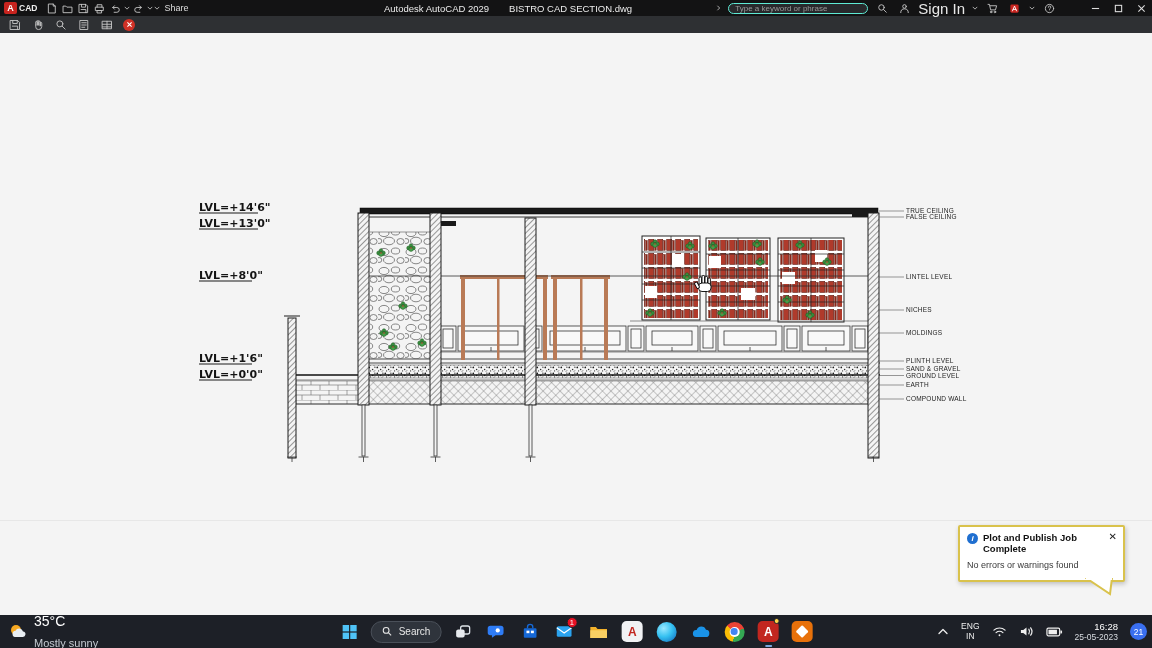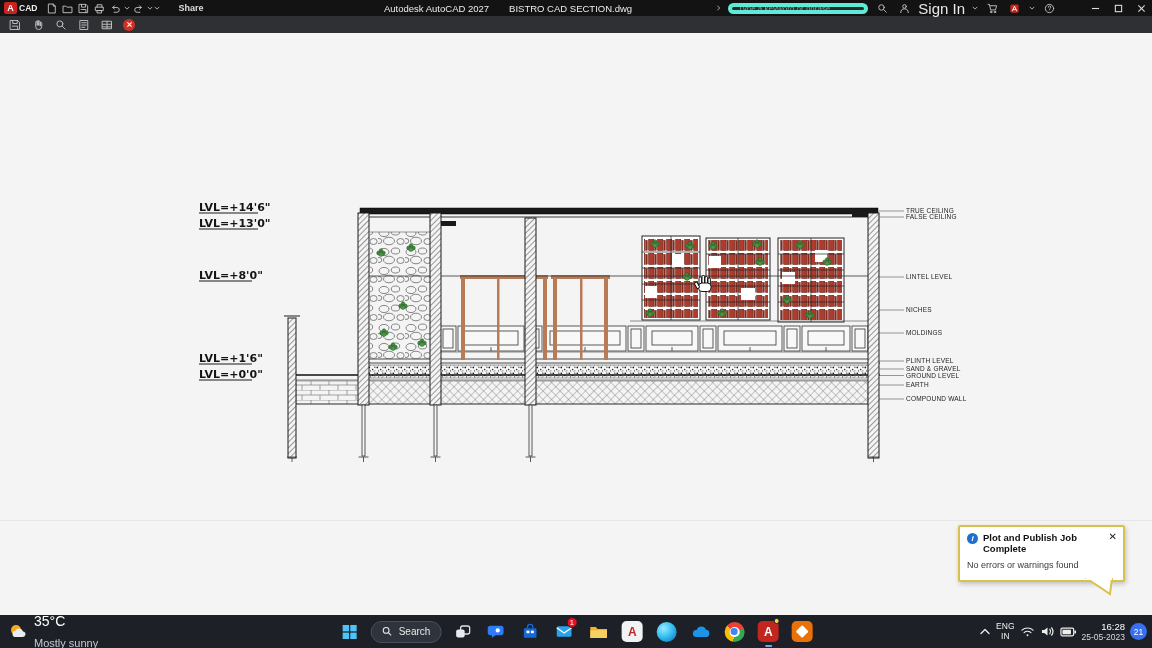--- a/index.html
+++ b/index.html
@@ -9,25 +9,25 @@
   
   .titlebar { position:absolute; top:0; left:0; right:0; height:16px; background:#131314;
               display:flex; align-items:center; padding-left:4px; z-index:40; color:#ddd; }
   .logo-badge { width:13px; height:12px; background:#c8241f; border-radius:2px; color:#fff;
                 font-size:9px; font-weight:bold; display:flex; align-items:center; justify-content:center; }
   .logo-text { font-size:8.5px; font-weight:bold; color:#eee; margin:0 6px 0 2px; }
   .icon-btn { width:16px; height:14px; display:flex; align-items:center; justify-content:center; }
   .icon-btn svg { stroke:#c9c9c9; fill:none; stroke-width:1.3; stroke-linecap:round; stroke-linejoin:round; }
   .caret { width:7px; height:14px; display:flex; align-items:center; justify-content:center; }
   .caret svg { stroke:#bbb; fill:none; stroke-width:1.2; }
-  .share-label { font-size:9px; color:#ddd; margin-left:18px;font-weight:bold; }
+  .share-label { font-size:9px; color:#ddd; margin-left:4px; }
   .title-center { position:absolute; left:384px; top:0; height:16px; display:flex; gap:20px;
                   align-items:center; font-size:9.5px; color:#ececec; white-space:nowrap; }
   .tb-right { position:absolute; right:2px; top:0; height:16px; display:flex; align-items:center; gap:6px; }
-  .search-pill { width:140px; height:11px; background:#28292c; border:4px solid #5eead4; border-radius:6px;
+  .search-pill { width:140px; height:11px; background:#28292c; border:1px solid #5eead4; border-radius:6px;
                  display:flex; align-items:center; padding:0 6px; font-size:8px; color:#9a9a9a; overflow:hidden; white-space:nowrap; }
   .signin { font-size:15px; color:#e8e8e8; }
   .win-btn { width:17px; height:16px; display:flex; align-items:center; justify-content:center; }
   .win-btn svg { stroke:#dcdcdc; fill:none; stroke-width:1.2; }
   .spacer18 { width:18px; }
 
   
   .toolbar2 { position:absolute; top:16px; left:0; right:0; height:17px; background:#2e3033;
               display:flex; align-items:center; gap:9px; padding-left:8px; z-index:39; }
   .t2-icon { width:14px; height:14px; display:flex; align-items:center; justify-content:center; }
@@ -81,21 +81,21 @@
   .acad-red { background:#c2261f; color:#fff; font-weight:bold; font-size:12px; }
   .orange-ic { background:#e8710a; }
   .orange-ic span { width:9px; height:9px; background:#fff; transform:rotate(45deg); display:block; border-radius:1px; }
   .chrome-ic { width:20px; height:20px; border-radius:50%;
                background:conic-gradient(from -50deg, #ea4335 0 33.3%, #34a853 33.3% 66.6%, #fbbc05 66.6% 100%);
                display:flex; align-items:center; justify-content:center; }
   .chrome-mid { width:10px; height:10px; border-radius:50%; background:#fff; display:flex; align-items:center; justify-content:center; }
   .chrome-core { width:6.5px; height:6.5px; border-radius:50%; background:#4285f4; }
   .edge-ic { width:20px; height:20px; border-radius:50%;
              background:radial-gradient(circle at 35% 32%, #9be8ff 0%, #35c1f1 45%, #0d62b8 100%); }
-  .tray { position:absolute; right:5px; top:0; height:33px; display:flex; align-items:center; gap:5px; }
+  .tray { position:absolute; right:5px; top:0; height:33px; display:flex; align-items:center; gap:12px; }
   .lang { text-align:center; font-size:8.5px; line-height:1.15; color:#eee; }
   .clock { text-align:right; line-height:1.2; }
   .clock .t { font-size:9.5px; }
   .clock .d { font-size:8.5px; color:#d7dbe0;text-align:center; }
   .count-badge { width:17px; height:17px; border-radius:50%; background:#3a6ff0; color:#fff; font-size:8.5px;
                  display:flex; align-items:center; justify-content:center; }
   .tray svg { stroke:#eee; fill:none; stroke-width:1.3; stroke-linecap:round; stroke-linejoin:round; }
 </style>
 </head>
 <body>
@@ -154,21 +154,21 @@
       </svg>
   </div>
   <div class="caret">
     <svg width="6" height="4" viewBox="0 0 8 5">
         <path d="M1 1l3 3 3-3"></path>
       </svg>
   </div>
   <span class="share-label">Share</span>
 
   <div class="title-center">
-    <span>Autodesk AutoCAD 2027</span>
+    <span>Autodesk AutoCAD 2029</span>
     <span>BISTRO CAD SECTION.dwg</span>
   </div>
 
   <div class="tb-right">
     <div class="caret">
       <svg width="5" height="6" viewBox="0 0 5 8">
           <path d="M1 1l3 3-3 3"></path>
         </svg>
     </div>
     <div class="search-pill">

